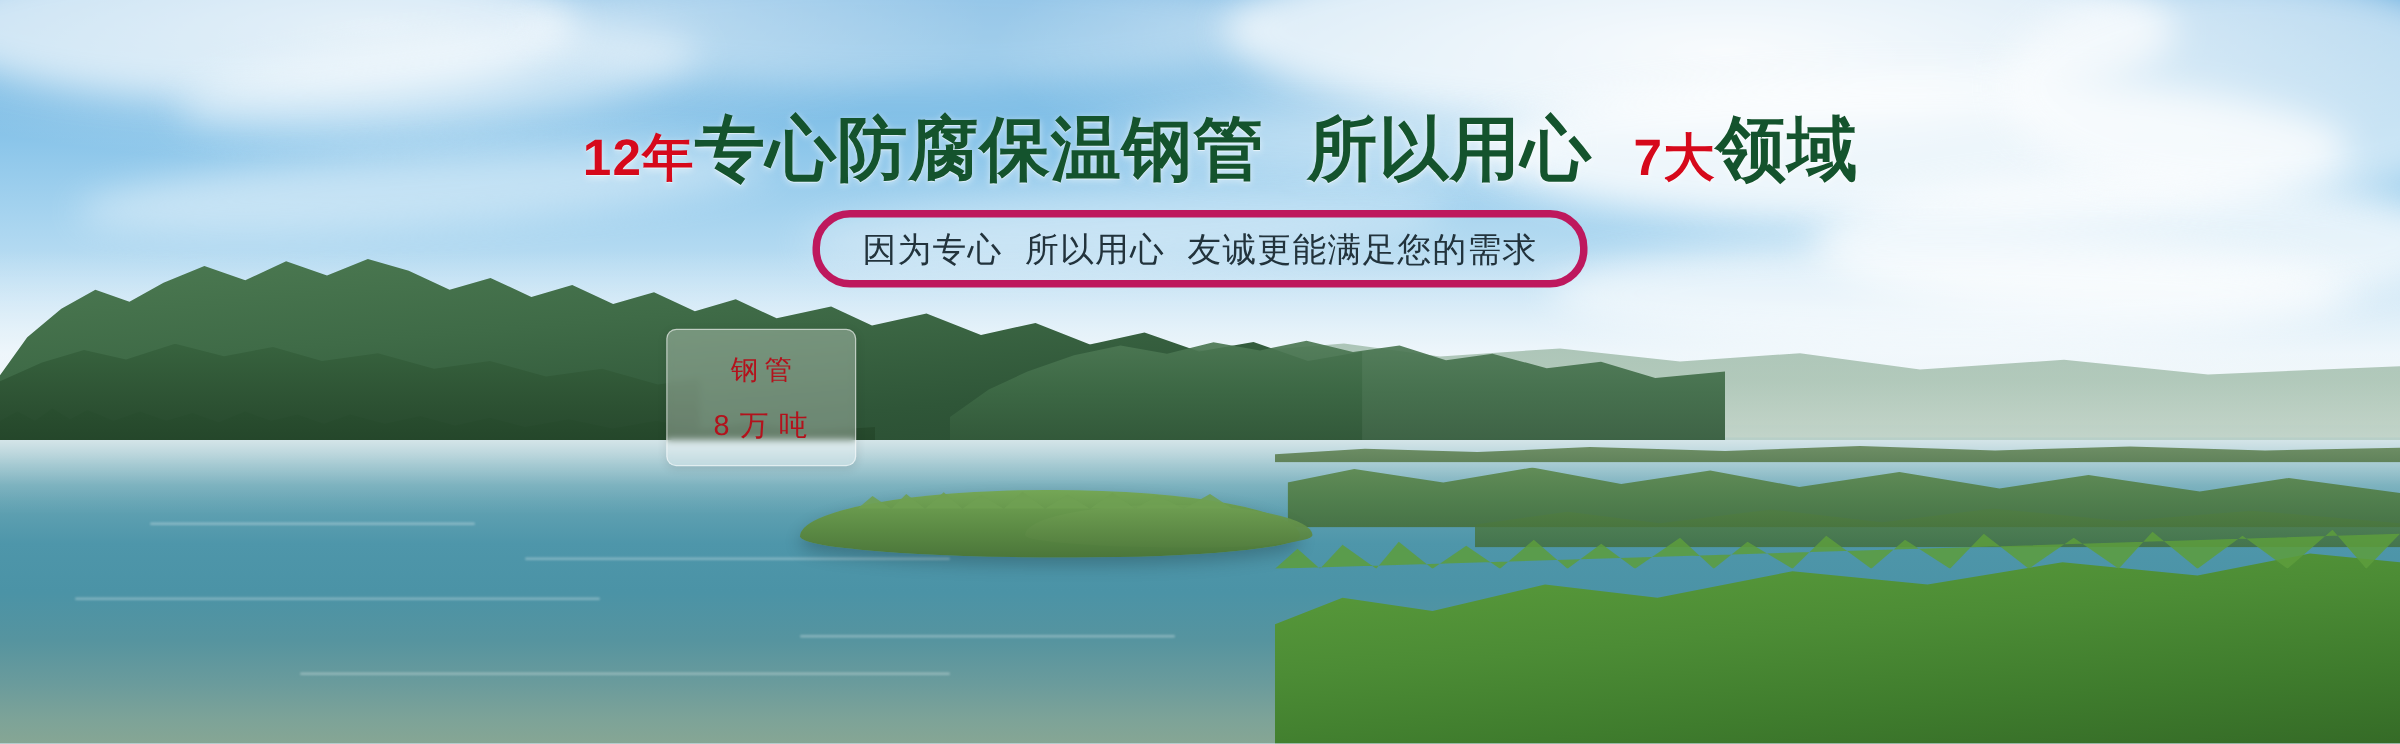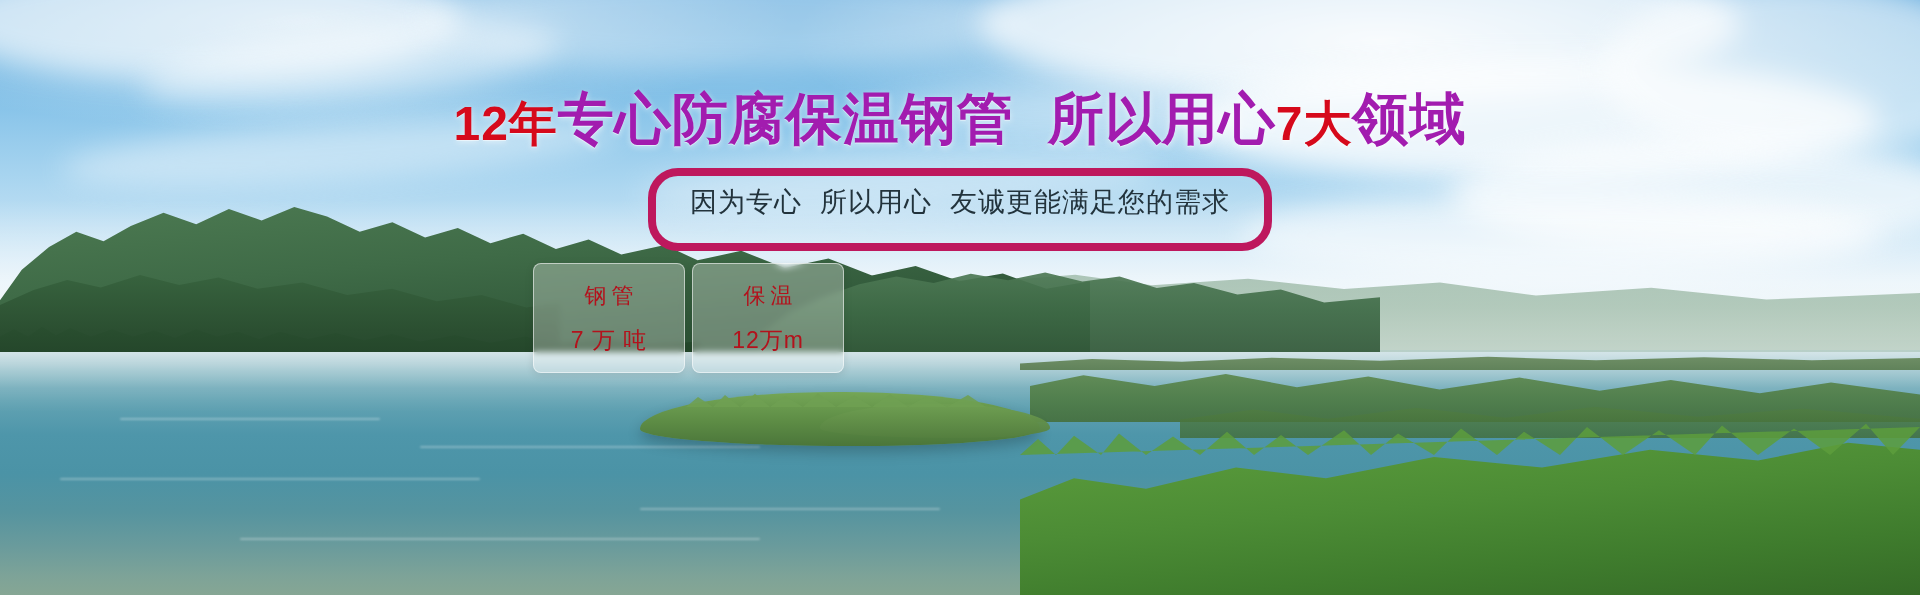--- a/index.html
+++ b/index.html
@@ -155,29 +155,29 @@
 
   .headline{
     position:absolute;left:0;top:88px;width:1920px;
     text-align:center;
     font-size:56px;line-height:62px;
     font-weight:bold;
     letter-spacing:1px;
     white-space:nowrap;
     text-shadow:0 2px 6px rgba(255,255,255,.55), 0 1px 0 rgba(255,255,255,.5);
   }
-  .hl-red{color:#d6091b;font-size:48px;vertical-align:-2px;}
-  .hl-dark{color:#a21caf;}
+  .hl-red{color:#d6091b;font-size:41px;vertical-align:-2px;margin-left:33px;}
+  .hl-dark{color:#14532d;}
   .hl-gap{display:inline-block;width:34px;}
 
   .pill{
     position:absolute;left:50%;top:168px;transform:translateX(-50%);
-    border:8px solid #be185d;
+    border:6px solid #be185d;
     border-radius:30px;
-    padding:9px 34px 24px 34px;
+    padding:9px 34px 7px 34px;
     font-size:27px;line-height:34px;
     color:#22333c;
     letter-spacing:1px;
     white-space:nowrap;
     background:rgba(255,255,255,.06);
   }
   .pill-sep{display:inline-block;width:18px;}
 
   
   .cards{
@@ -256,25 +256,21 @@
     </div>
 
     <div class="pill">
       <span>因为专心</span><span class="pill-sep"></span><span>所以用心</span><span class="pill-sep"></span><span>友诚更能满足您的需求</span>
     </div>
 
     <div class="cards">
 
       <div class="card">
         <div class="card-label">钢管</div>
-        <div class="card-value"><span>7 万 吨</span></div>
+        <div class="card-value"><span>8 万 吨</span></div>
       </div>
 
 
-      <div class="card">
-        <div class="card-label">保温</div>
-        <div class="card-value"><span>12万m</span></div>
-      </div>
 
     </div>
 
   </div>
 </div>
 
 </body></html>

